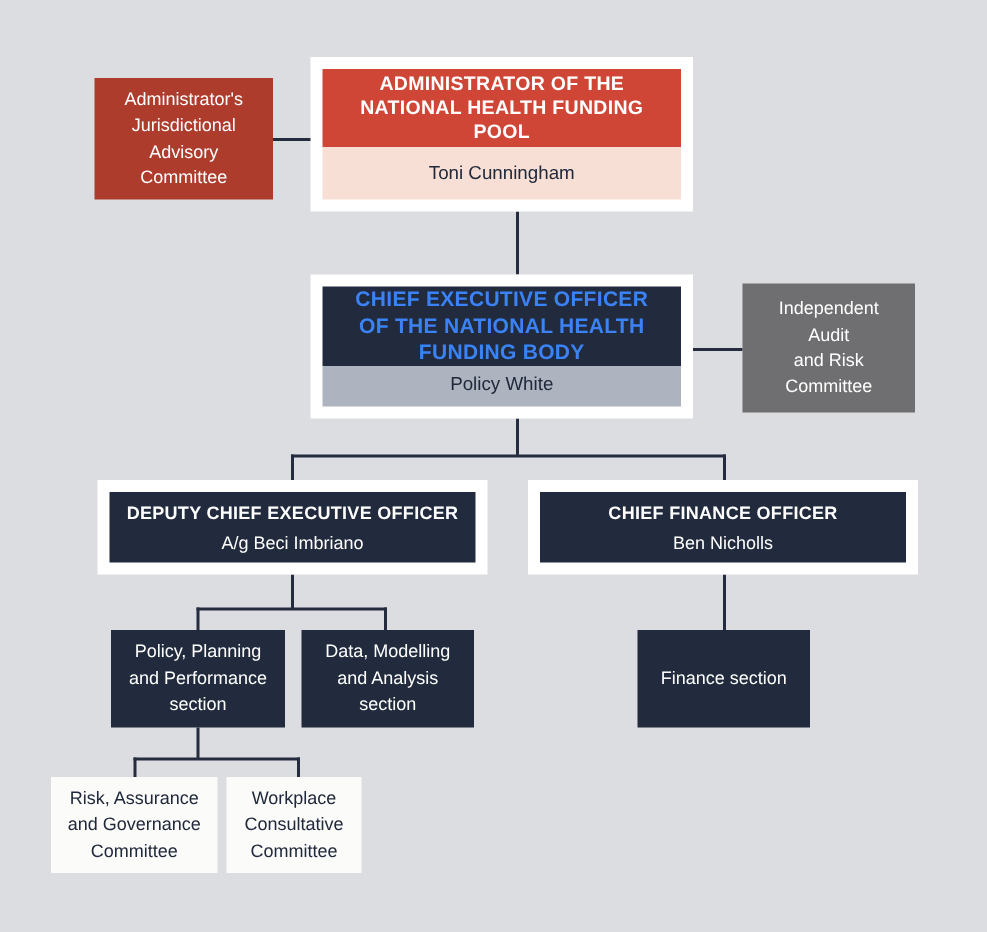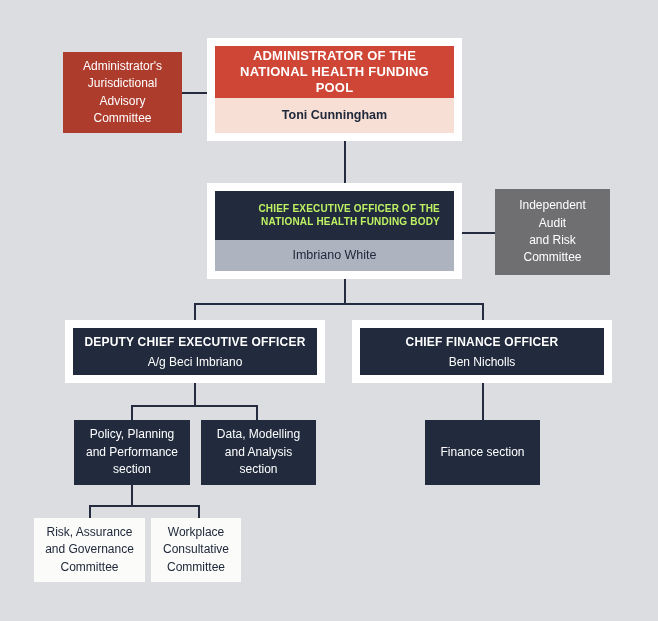--- a/index.html
+++ b/index.html
@@ -60,31 +60,29 @@
     color: #ffffff;
     font-size: 13px;
     height: 56px;
     padding: 0 14px;
   }
   .adm-name {
     background: #f8dfd5;
     color: #20293b;
     font-size: 12.5px;
     height: 38px;
-    font-weight: bold;
   }
 
   
   .ceo-title {
     background: #212b3d;
-    color: #bef264;
-    font-size: 10px;
+    color: #3b82f6;
+    font-size: 14px;
     height: 54px;
     padding: 0 14px;
-    text-align: right;
   }
   .ceo-name {
     background: #aeb3c0;
     color: #20293b;
     font-size: 12.5px;
     height: 34px;
   }
 
   
   .officer-block {
@@ -187,21 +185,21 @@
 Committee</span>
   </div>
 
   <div class="node framed" style="left:207px; top:38px; width:255px; height:103px;">
     <div class="band-title adm-title">ADMINISTRATOR OF THE NATIONAL HEALTH FUNDING POOL</div>
     <div class="band-name adm-name">Toni Cunningham</div>
   </div>
 
   <div class="node framed" style="left:207px; top:183px; width:255px; height:96px;">
     <div class="band-title ceo-title">CHIEF EXECUTIVE OFFICER OF THE NATIONAL HEALTH FUNDING BODY</div>
-    <div class="band-name ceo-name">Imbriano White</div>
+    <div class="band-name ceo-name">Policy White</div>
   </div>
 
   <div class="node solid solid-gray" style="left:495px; top:189px; width:115px; height:86px;">
     <span style="white-space:pre-line;">Independent
 Audit
 and Risk
 Committee</span>
   </div>
 
   <div class="node framed" style="left:65px; top:320px; width:260px; height:63px;">

